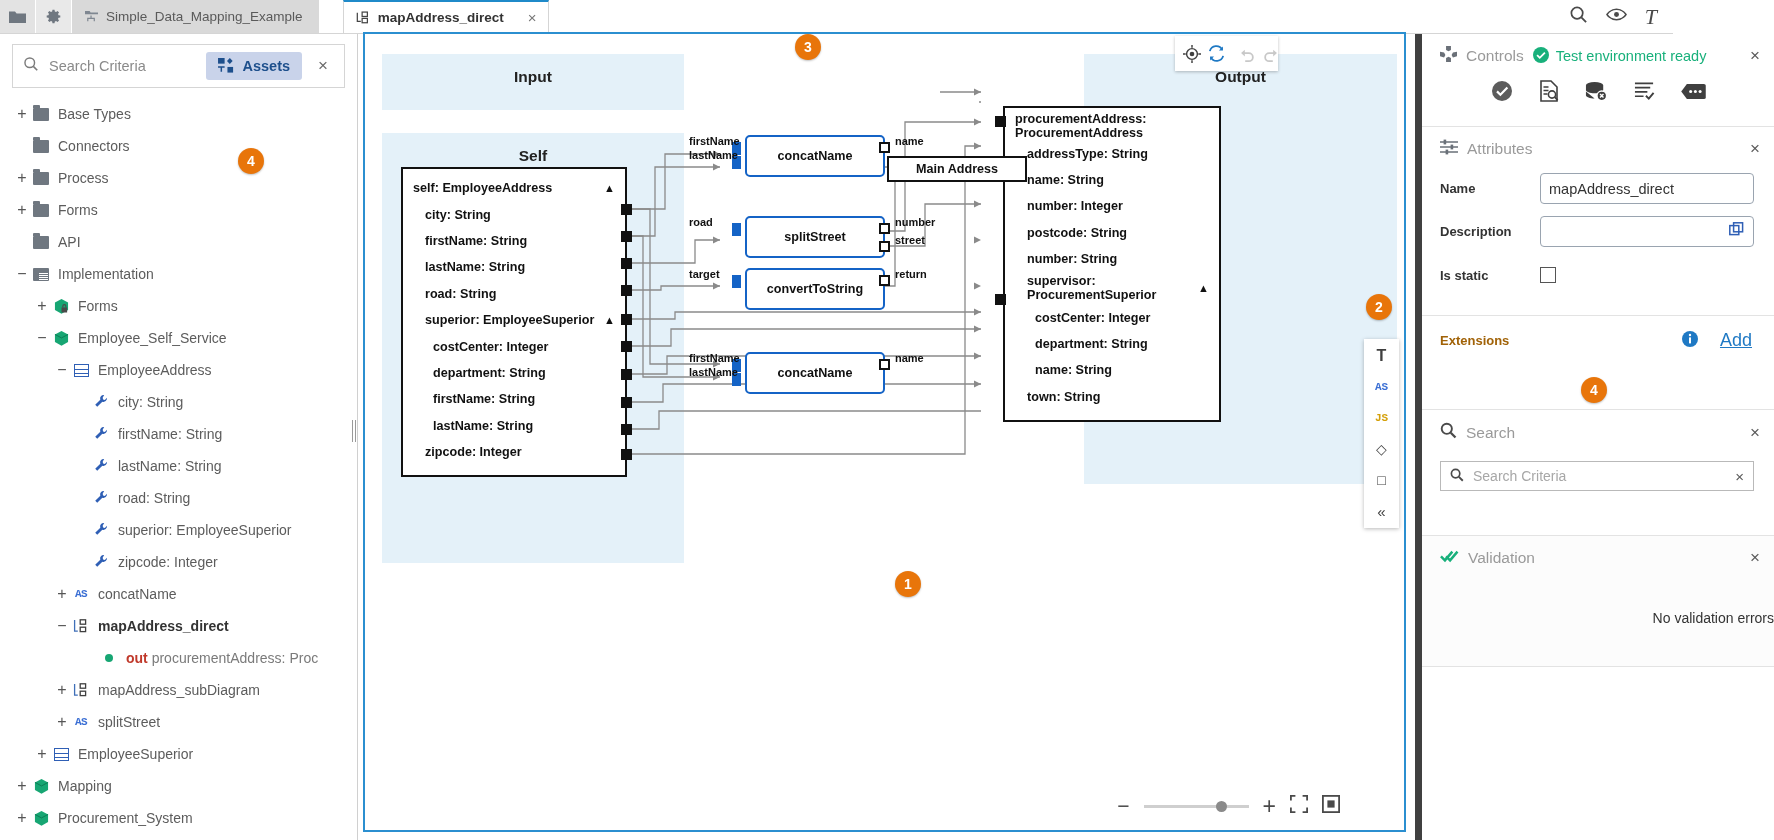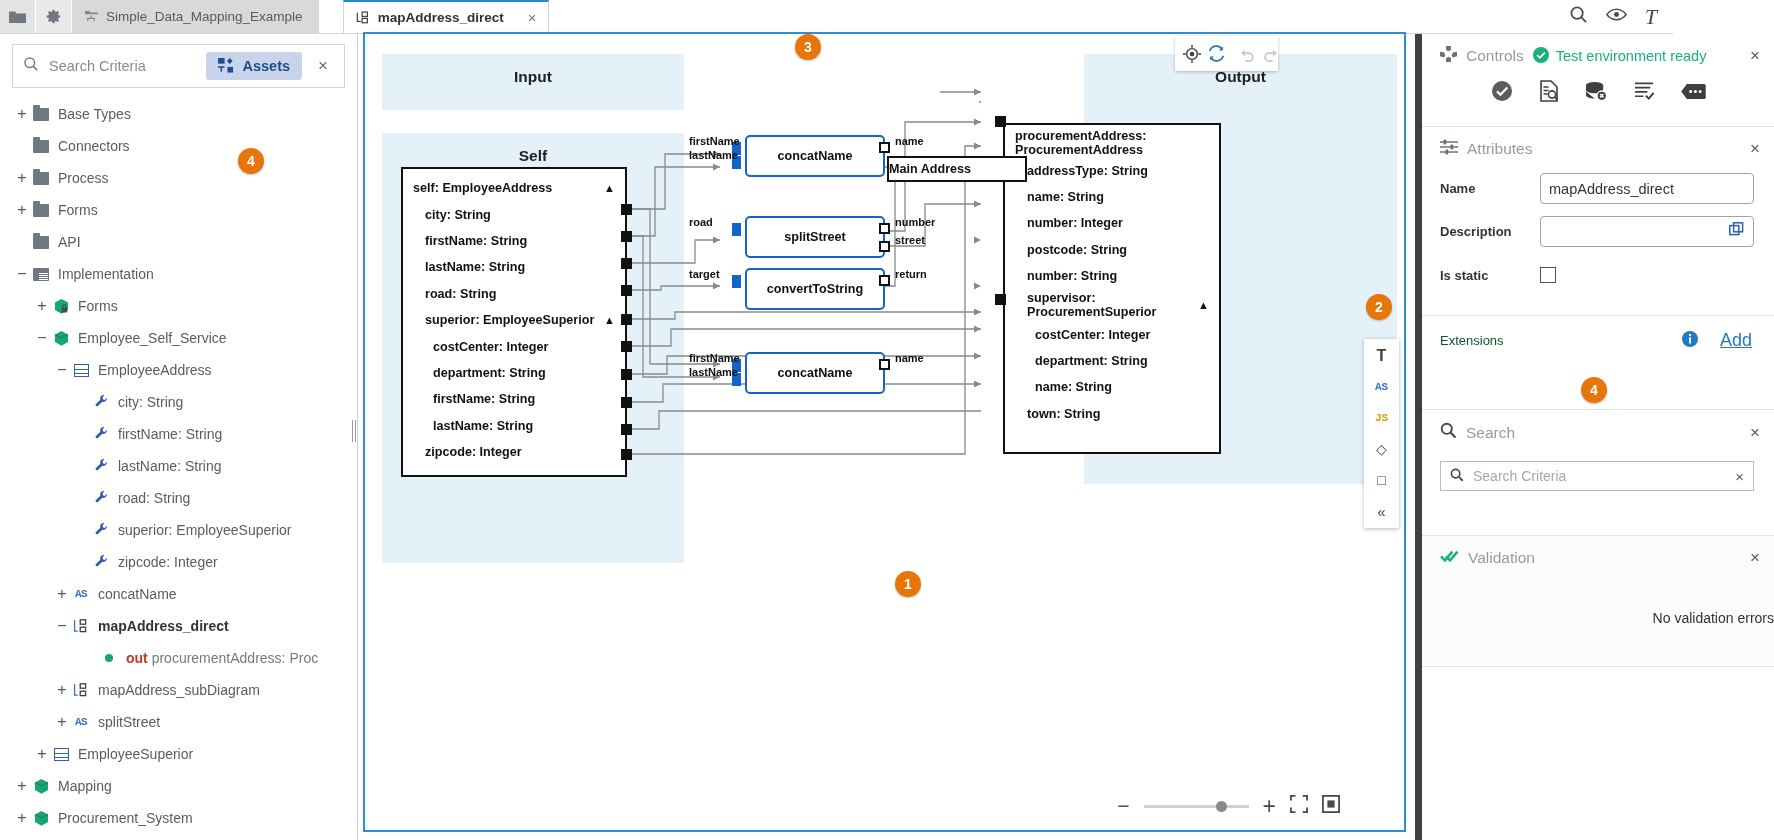--- a/index.html
+++ b/index.html
@@ -110,21 +110,21 @@
   .node .row.ind2 { padding-left:30px; }
 
   .fnbox {
     position:absolute; border:2px solid #1463c6; border-radius:5px; background:#fff;
     color:#111; font-size:12.6px; font-weight:bold;
     display:flex; align-items:center; justify-content:center;
   }
   .plainbox {
     position:absolute; border:2.2px solid #111; background:#fff;
     color:#111; font-size:12.6px; font-weight:bold;
-    display:flex; align-items:center; 
+    display:flex; align-items:center; justify-content:center;
   }
   .port {
     position:absolute; width:11px; height:11px; background:#fff; border:2px solid #111;
   }
   .port.filled { background:#111; }
   .port.bluein { background:#1463c6; border-color:#1463c6; width:9px; height:13px; }
   .plabel { position:absolute; font-size:11px; font-weight:bold; color:#111; white-space:nowrap; }
 
   .canvas-toolbar {
     position:absolute; left:810px; top:2px; width:103px; height:35px;
@@ -162,21 +162,21 @@
 
   .field-row { display:flex; align-items:center; padding:6px 20px 6px 18px; }
   .field-row .lbl { width:100px; font-size:13px; font-weight:bold; color:#333; }
   .inp {
     flex:1; height:27px; border:1px solid #9aa4b0; border-radius:4px; background:#fff;
     display:flex; align-items:center; padding:0 8px; font-size:14.5px; color:#333;
     position:relative;
   }
   .chk { width:16px; height:16px; border:1.6px solid #555; background:#fff; }
   .ext-row { display:flex; align-items:center; padding:14px 22px 6px 18px; border-top:1px solid #e3e3e3; margin-top:14px;}
-  .ext-row .lbl { font-size:13px; font-weight:normal; color:#14532d; }
+  .ext-row .lbl { font-size:13px; font-weight:bold; color:#a16207; }
   .ext-row .right { margin-left:auto; display:flex; align-items:center; gap:22px;}
   .addlnk { color:#1f79c4; font-size:18px;text-decoration:underline; }
   .srch-inp {
     margin:10px 20px 14px 18px; height:30px; border:1px solid #b9b9b9;
     display:flex; align-items:center; gap:9px; padding:0 9px; font-size:14px; color:#a7a7a7;
   }
   .noval { text-align:right; color:#333; font-size:14px; padding:34px 0 40px; }
 
   
   .badge {
@@ -562,21 +562,21 @@
           <span>firstName: String</span>
         </div>
         <div class="row ind2" style="height: 26.4px;">
           <span>lastName: String</span>
         </div>
         <div class="row ind1" style="height: 26.4px;">
           <span>zipcode: Integer</span>
         </div>
       </div>
 
-    <div class="node" id="output-node" style="left:638px;top:89px;width:218px;padding:6px 0 25px;">
+    <div class="node" id="output-node" style="left:638px;top:72px;width:218px;padding:6px 0 10px;">
         <div class="row" style="height: 26.4px; white-space: normal; line-height: 1.1;">
           <span>procurementAddress: ProcurementAddress</span>
         </div>
         <div class="row ind1" style="height: 26.4px;">
           <span>addressType: String</span>
         </div>
         <div class="row ind1" style="height: 26.4px;">
           <span>name: String</span>
         </div>
         <div class="row ind1" style="height: 26.4px;">

